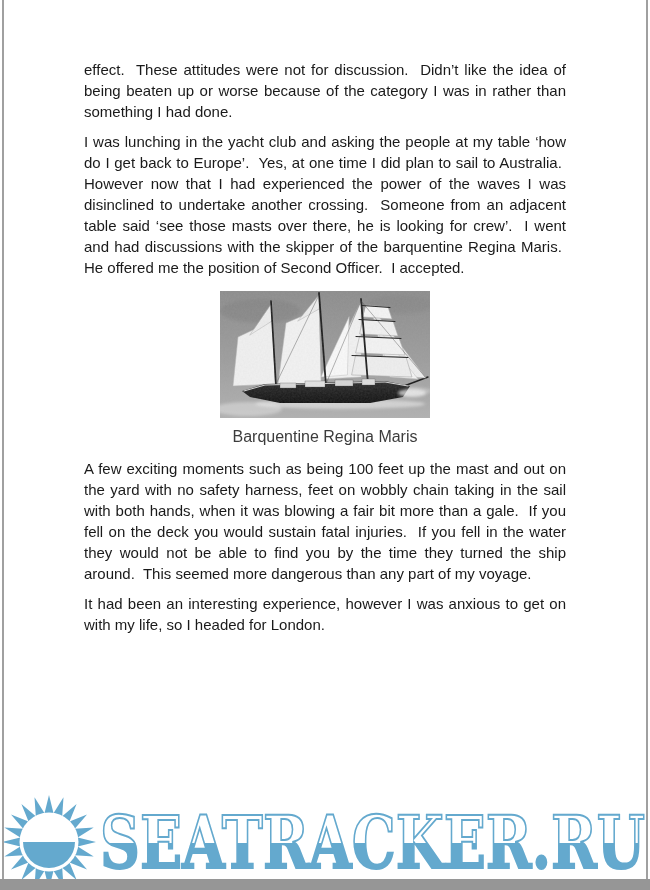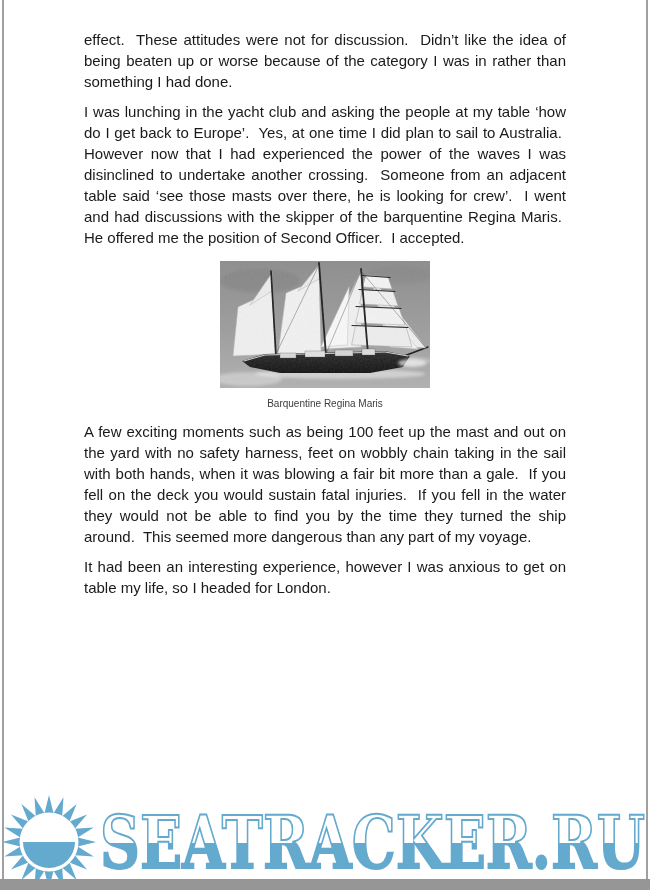--- a/index.html
+++ b/index.html
@@ -13,41 +13,41 @@
   .edge-left,.edge-right{
     position:absolute;top:0;bottom:0;width:2px;background:#a0a0a0;z-index:5;
   }
   .edge-left{left:2px;}
   .edge-right{right:2px;}
   .bottom-strip{
     position:absolute;left:0;right:0;bottom:0;height:11px;background:#969696;z-index:6;
   }
   .content{
     position:absolute;left:0;top:0;right:0;
-    padding:29px 84px 0 84px;
+    padding:59px 84px 0 84px;
     box-sizing:border-box;
   }
   .content p{
     margin:0 0 9px 0;
     font-size:15px;line-height:21px;
     color:#1a1a1a;
     text-align:justify;
     text-justify:inter-word;
   }
   figure.photo-block{
     margin:13px 0 12px 0;
     text-align:center;
   }
   .ship-photo{
     display:inline-block;
     width:210px;height:127px;
   }
   figcaption{
     margin-top:6px;
-    font-size:10px;
+    font-size:16px;
     color:#3c3c3c;
     text-align:center;
   }
   .watermark{
     position:absolute;left:0;top:790px;width:650px;height:100px;z-index:4;
     pointer-events:none;
   }
 </style>
 </head>
 <body>
@@ -135,21 +135,21 @@
 
           <ellipse cx="192" cy="102" rx="14" ry="4" fill="#f5f5f5" opacity="0.7" filter="url(#soft)"></ellipse>
         </g>
 
         <rect x="0" y="0" width="210" height="127" filter="url(#grain)"></rect>
       </svg>
       <figcaption>Barquentine Regina Maris</figcaption>
     </figure>
 
     <p>A few exciting moments such as being 100 feet up the mast and out on the yard with no safety harness, feet on wobbly chain taking in the sail with both hands, when it was blowing a fair bit more than a gale.&nbsp; If you fell on the deck you would sustain fatal injuries.&nbsp; If you fell in the water they would not be able to find you by the time they turned the ship around.&nbsp; This seemed more dangerous than any part of my voyage.</p>
-    <p>It had been an interesting experience, however I was anxious to get on table my life, so I headed for London.</p>
+    <p>It had been an interesting experience, however I was anxious to get on with my life, so I headed for London.</p>
   </div>
 
   <svg class="watermark" viewBox="0 0 650 100" xmlns="http://www.w3.org/2000/svg">
     <defs>
       <linearGradient id="wmGrad" gradientUnits="userSpaceOnUse" x1="0" y1="28" x2="0" y2="78">
         <stop offset="0.5" stop-color="#ffffff"></stop>
         <stop offset="0.5" stop-color="#64a9ce"></stop>
       </linearGradient>
     </defs>
     <g>

